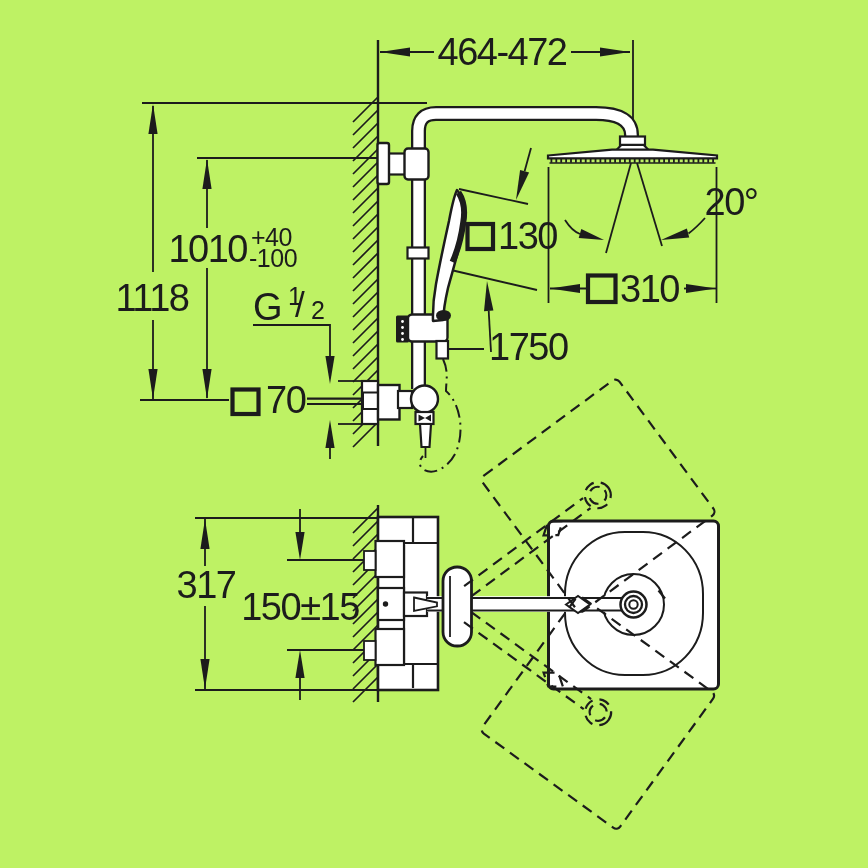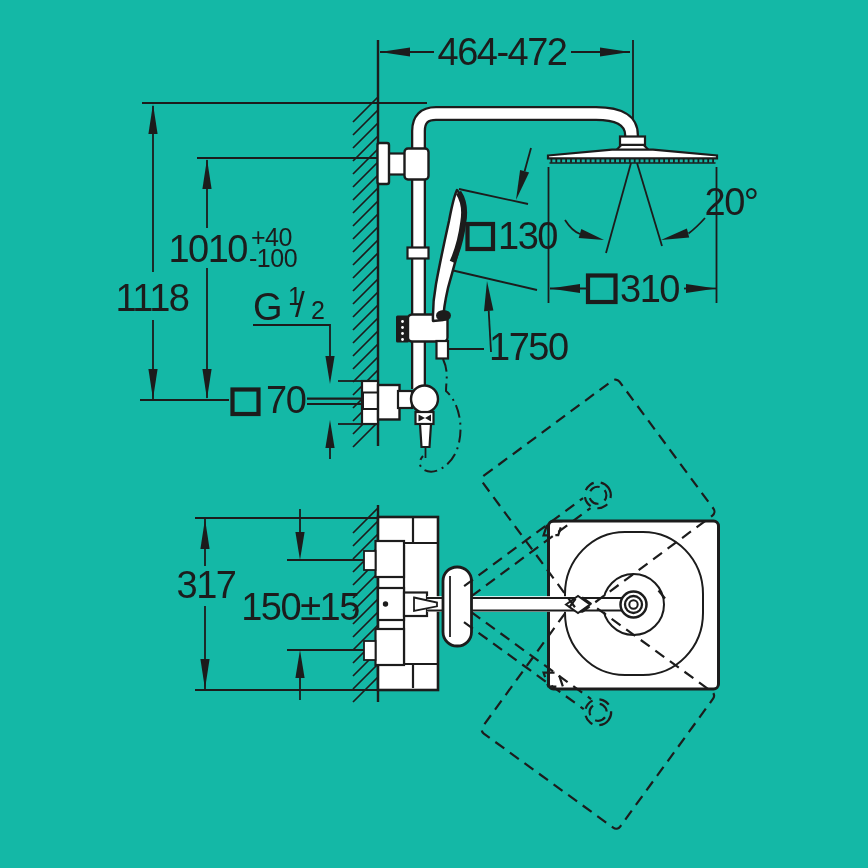--- a/index.html
+++ b/index.html
@@ -1,16 +1,16 @@
 <!DOCTYPE html>
 <html><head>
 <meta charset="utf-8">
 <style>
   html,body{margin:0;padding:0;background:#ffffff;}
-  .stage{width:868px;height:868px;position:relative;background:#14b8a6;}
+  .stage{width:868px;height:868px;position:relative;background:#bef264;}
   svg{display:block;}
   text{font-family:"Liberation Sans","DejaVu Sans",sans-serif;fill:#1c1c1c;}
   .t38{font-size:38px;letter-spacing:-1.5px;}
   .t25{font-size:25px;letter-spacing:-0.5px;}
   .t35{font-size:35px;}
   .ln{stroke:#1c1c1c;stroke-width:1.8;fill:none;}
   .ln2{stroke:#1c1c1c;stroke-width:2.2;fill:none;}
   .blk{fill:#1c1c1c;stroke:none;}
   .wf{fill:#ffffff;stroke:#1c1c1c;}
   .dash{stroke:#1c1c1c;stroke-width:2.2;fill:none;stroke-dasharray:11 7;}

